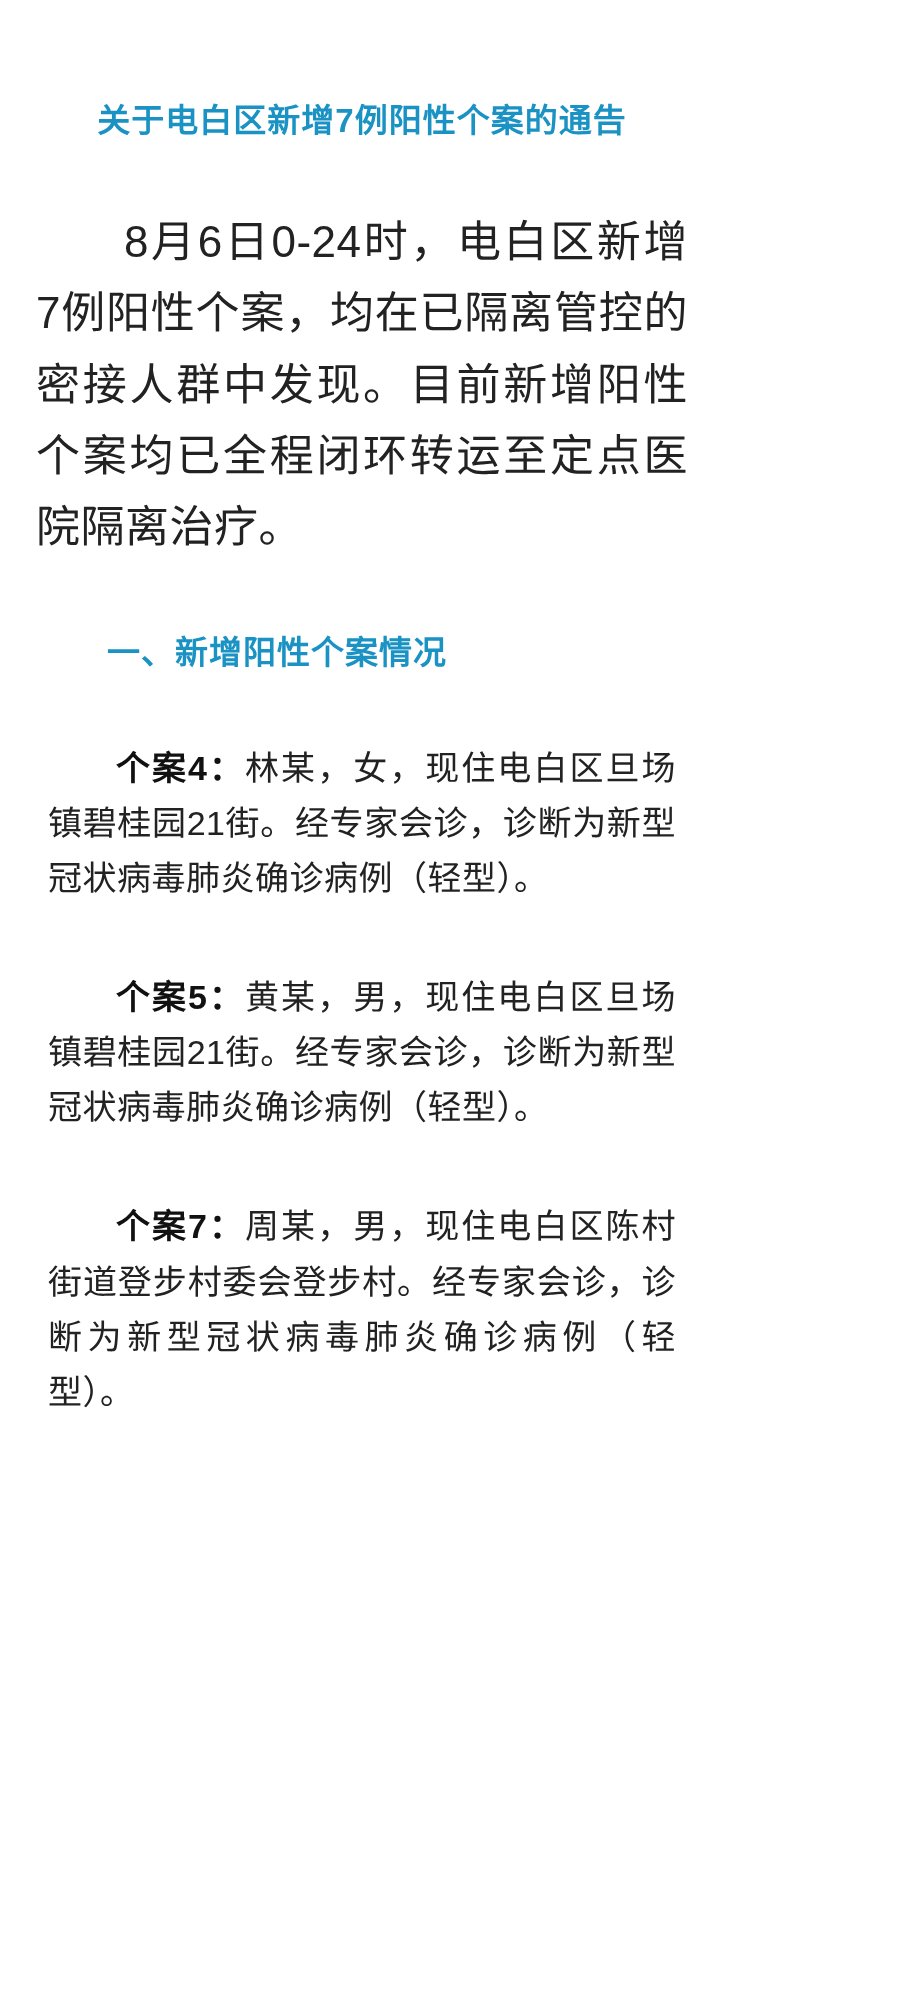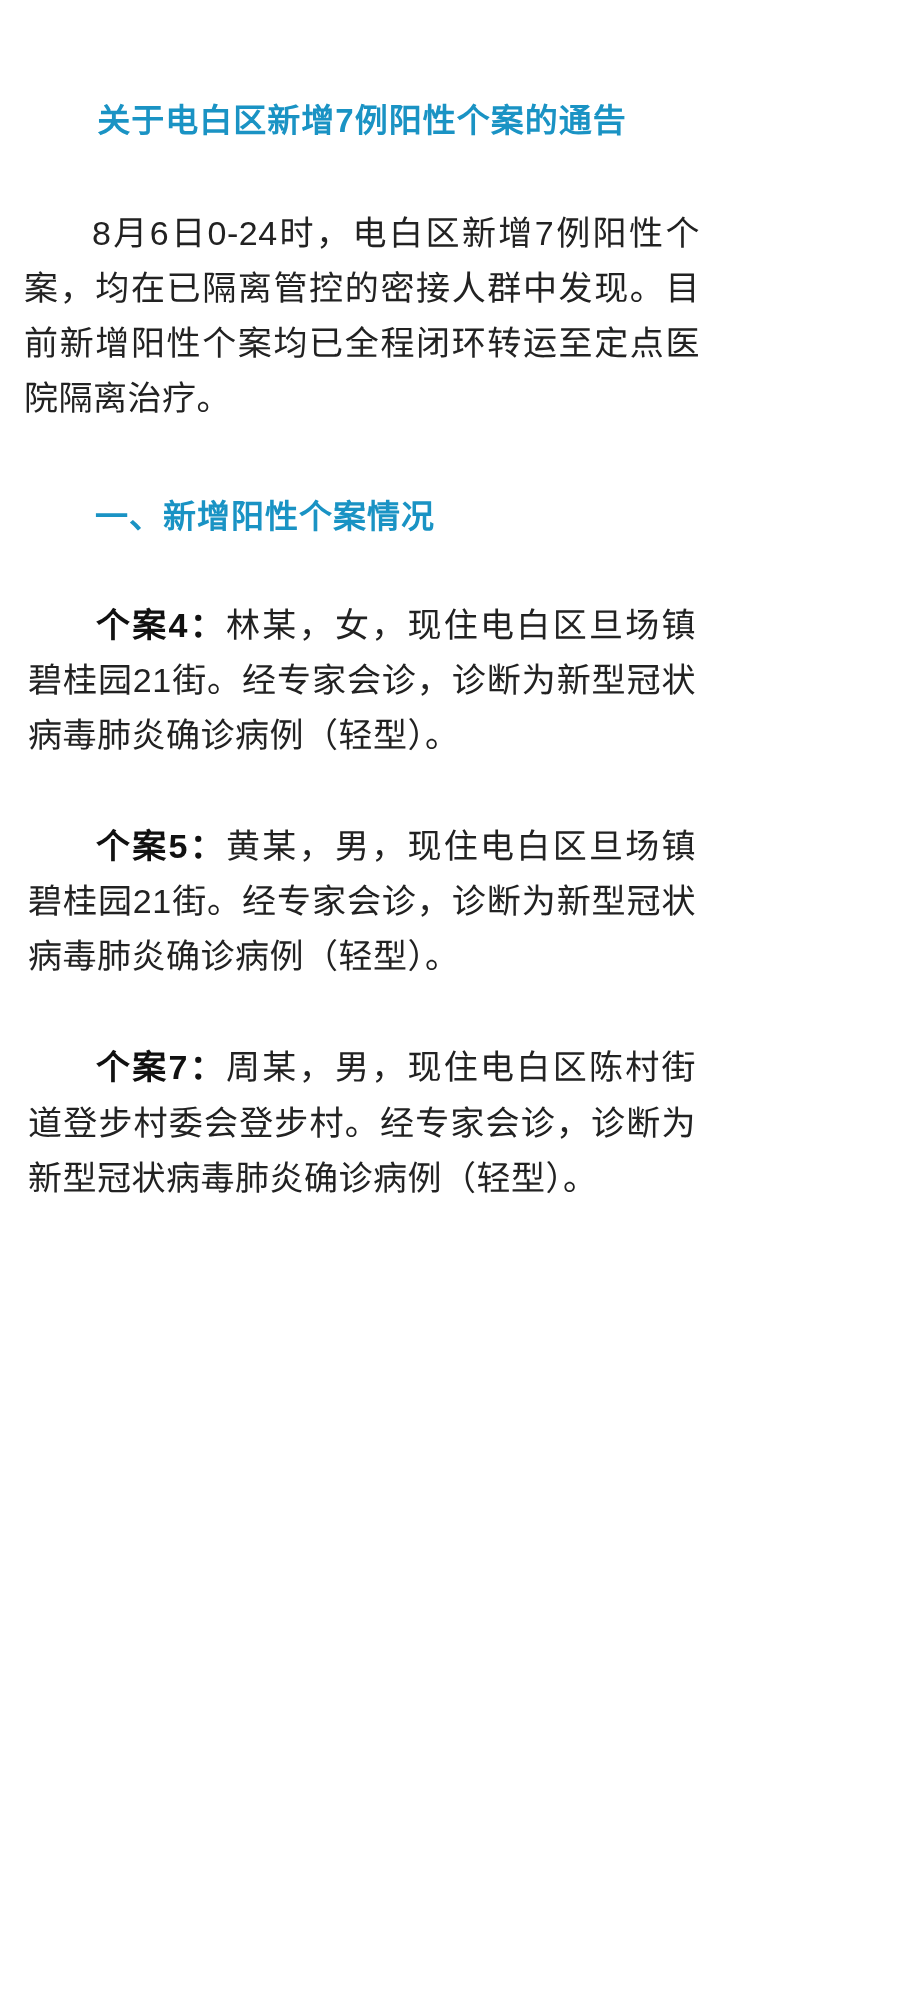--- a/index.html
+++ b/index.html
@@ -11,55 +11,55 @@
   body {
     width: 908px;
     min-height: 2000px;
     font-family: "Liberation Sans", "DejaVu Sans", sans-serif;
     color: #1a1a1a;
     -webkit-font-smoothing: antialiased;
   }
   .page {
     width: 724px;
     box-sizing: border-box;
-    padding: 0 16px;
+    padding: 0 28px;
   }
   .doc-title {
     margin: 0;
     padding: 98px 0 0 0;
     text-align: center;
     font-size: 33px;
     font-weight: bold;
     letter-spacing: 1px;
     color: #1a93c4;
     line-height: 1.4;
   }
   .body-para {
     margin: 0;
     padding: 62px 8px 0 8px;
-    font-size: 34px;
+    font-size: 44px;
     line-height: 1.62;
     color: #222222;
     text-align: justify;
     text-justify: inter-ideograph;
     text-indent: 2em;
     letter-spacing: 0.5px;
   }
   .section-heading {
     margin: 5px;
     padding: 60px 8px 0 8px;
     font-size: 33px;
     font-weight: bold;
     color: #1a93c4;
     text-indent: 2em;
     letter-spacing: 1px;
     line-height: 1.5;
   }
   .case-para {
-    margin: 4px;
+    margin: 12px;
     padding: 52px 8px 0 8px;
     font-size: 34px;
     line-height: 1.62;
     color: #222222;
     text-align: justify;
     text-justify: inter-ideograph;
     text-indent: 2em;
     letter-spacing: 0.5px;
   }
   .case-label {

